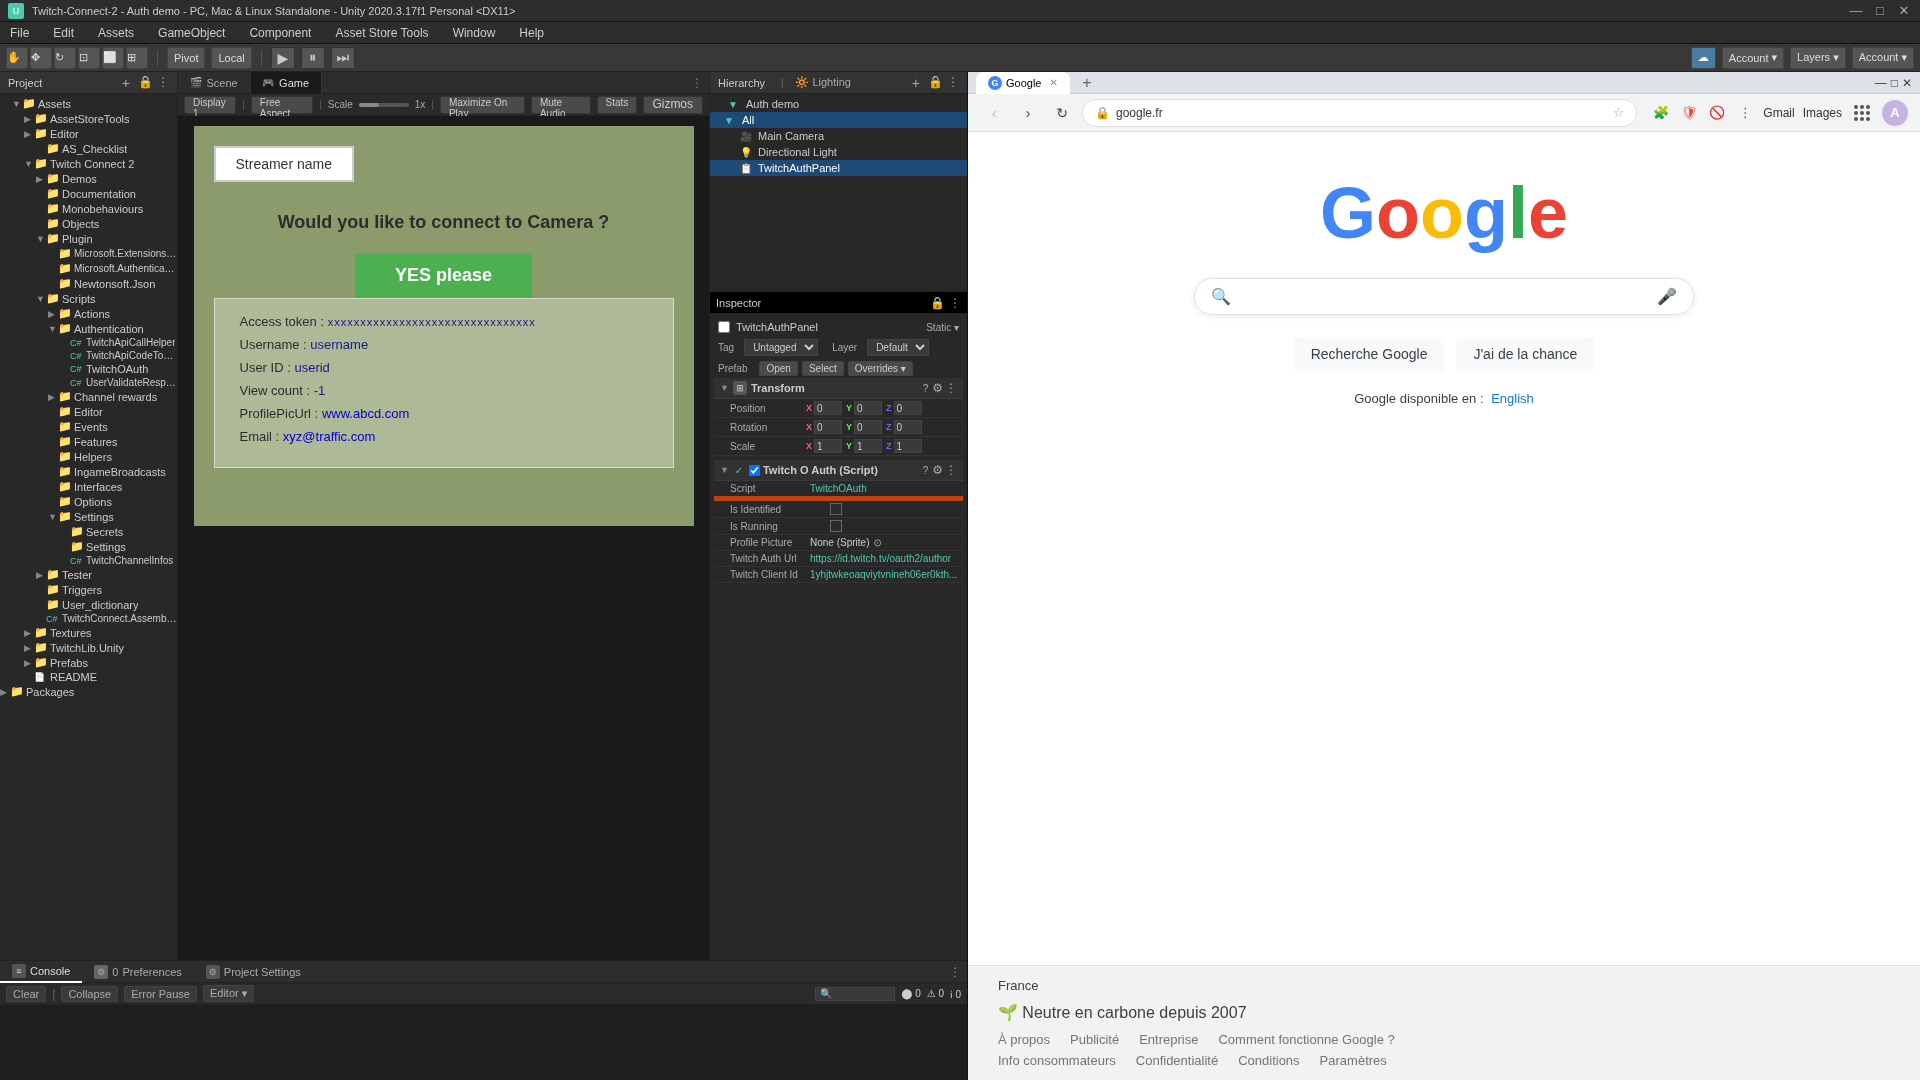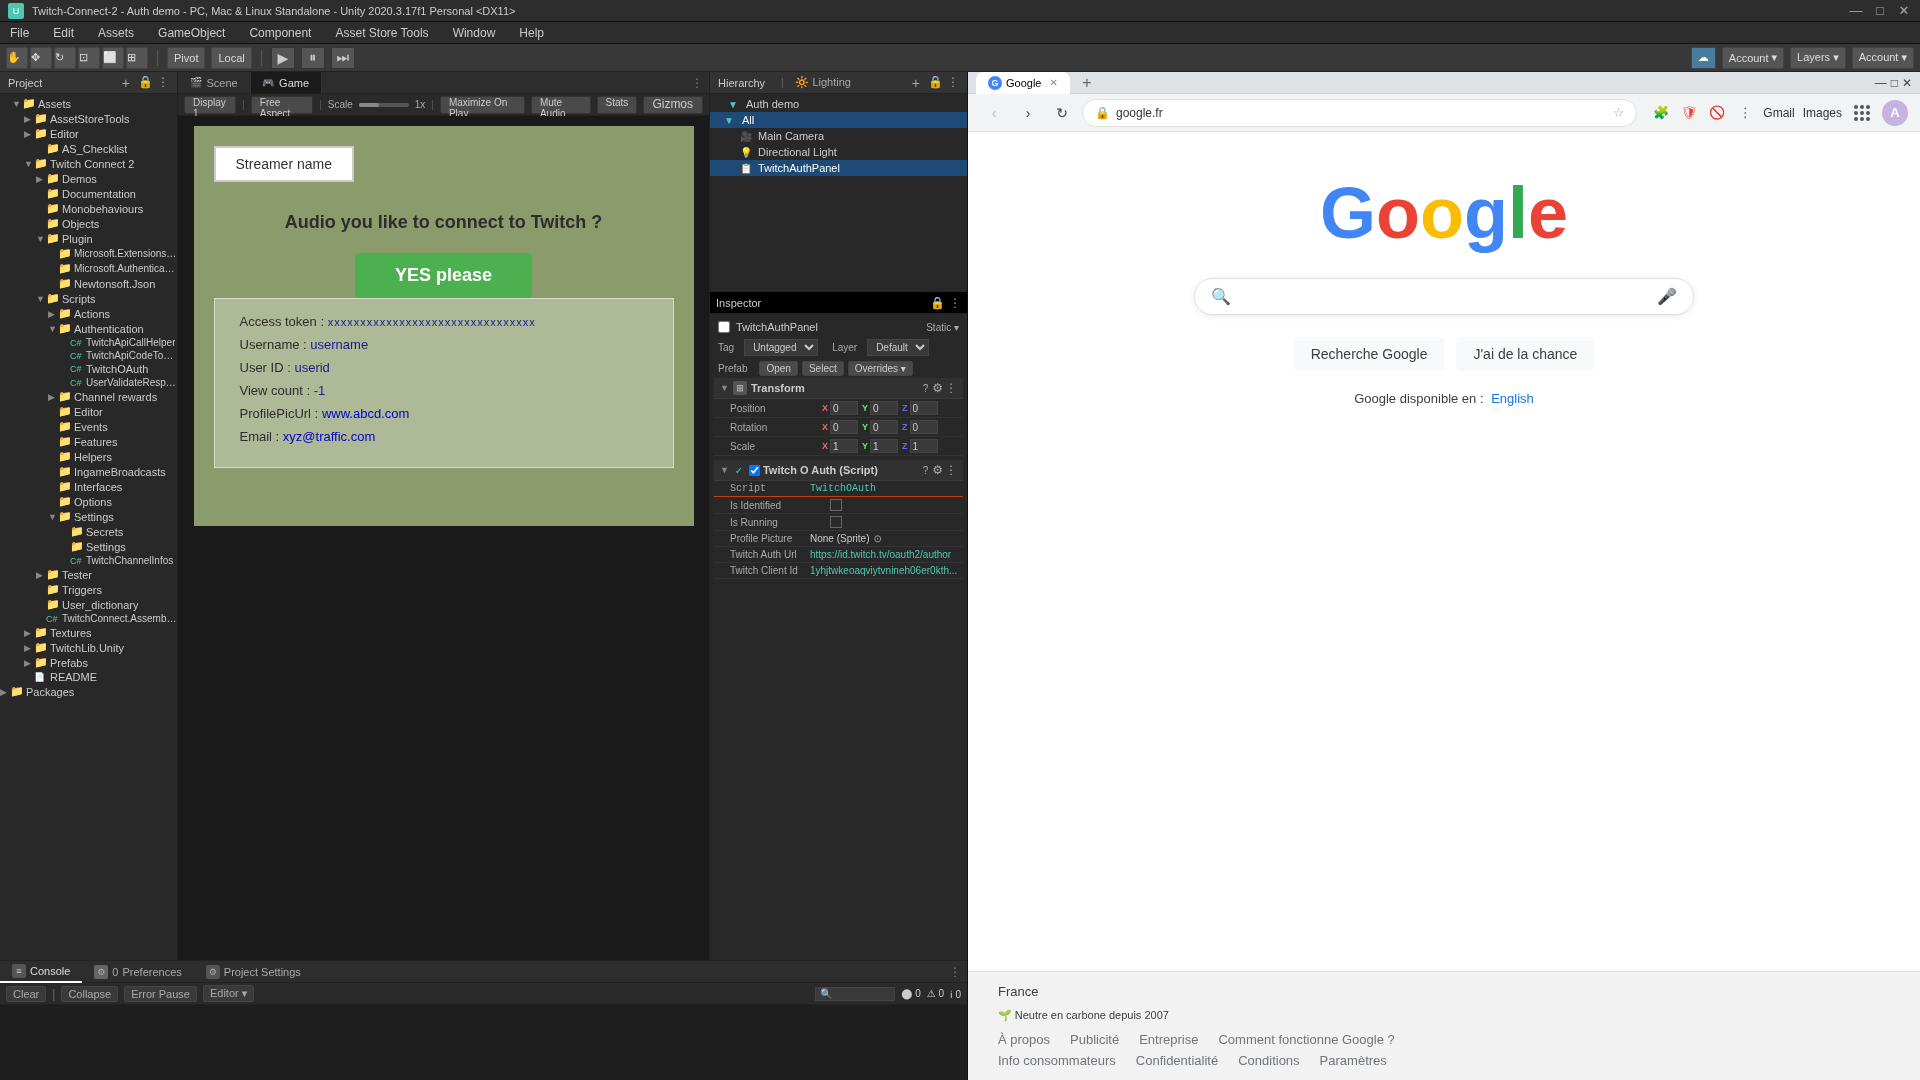--- a/index.html
+++ b/index.html
@@ -82,28 +82,28 @@
     .hier-icon { width: 14px; font-size: 10px; color: #4ec9b0; margin-right: 4px; }
 
     
     .insp-toolbar { height: 22px; background: #000000; display: flex; align-items: center; padding: 0 6px; gap: 4px; border-bottom: 1px solid #222; flex-shrink: 0; }
     .insp-content { flex: 1; background: #282828; padding: 4px; overflow-y: auto; }
     .insp-tag-row { display: flex; align-items: center; gap: 6px; padding: 3px 4px; font-size: 10px; color: #aaa; }
     .insp-tag-select { background: #3a3a3a; border: 1px solid #444; color: #ccc; font-size: 10px; padding: 1px 4px; }
     .insp-prefab-row { display: flex; align-items: center; gap: 4px; padding: 2px 4px; }
     .insp-prefab-btn { font-size: 10px; background: #4a4a4a; border: 1px solid #444; color: #ccc; padding: 1px 6px; cursor: pointer; border-radius: 2px; }
     .prop-row { display: flex; align-items: center; padding: 2px 4px 2px 16px; font-size: 10px; color: #aaa; border-bottom: 1px solid #333; }
-    .prop-label { width: 92px; flex-shrink: 0; color: #aaa; }
+    .prop-label { width: 76px; flex-shrink: 0; color: #aaa; }
     .prop-value { flex: 1; display: flex; gap: 4px; align-items: center; }
     .prop-coord { display: flex; align-items: center; gap: 2px; }
     .prop-coord-label { color: #e67; font-size: 9px; font-weight: bold; }
     .prop-coord-label.y { color: #6e6; }
     .prop-coord-label.z { color: #66e; }
     .prop-input { background: #3a3a3a; border: 1px solid #444; color: #ccc; font-size: 10px; width: 28px; padding: 0 2px; height: 14px; }
-    .script-row { display: flex; align-items: flex-start; padding: 2px 4px 2px 16px; font-size: 10px; border-bottom: 1px solid #c2410c; font-family: Liberation Mono, monospace; }
+    .script-row { display: flex; align-items: flex-start; padding: 2px 4px 2px 16px; font-size: 10px; border-bottom: 5px solid #c2410c; }
     .script-label { width: 80px; color: #aaa; flex-shrink: 0; }
     .script-value { color: #4ec9b0; font-size: 10px; }
     .bool-row { display: flex; align-items: center; padding: 2px 4px 2px 16px; font-size: 10px; border-bottom: 1px solid #333; }
     .bool-label { width: 100px; color: #aaa; flex-shrink: 0; }
     .bool-check { width: 12px; height: 12px; border: 1px solid #666; background: #2a2a2a; }
     .url-row { display: flex; align-items: center; padding: 2px 4px 2px 16px; font-size: 10px; border-bottom: 1px solid #333; }
     .url-label { width: 80px; color: #aaa; flex-shrink: 0; }
     .url-value { color: #4ec9b0; font-size: 10px; flex: 1; overflow: hidden; text-overflow: ellipsis; white-space: nowrap; }
     .sprite-row { display: flex; align-items: center; padding: 2px 4px 2px 16px; font-size: 10px; border-bottom: 1px solid #333; }
     .sprite-label { width: 80px; color: #aaa; flex-shrink: 0; }
@@ -145,21 +145,21 @@
     .search-input { border: none; outline: none; flex: 1; font-size: 16px; color: #333; }
     .mic-icon { color: #4285F4; font-size: 16px; cursor: pointer; }
     .search-buttons { display: flex; gap: 12px; margin-bottom: 20px; }
     .search-btn { background: #f8f9fa; border: 1px solid #f8f9fa; border-radius: 4px; padding: 8px 16px; font-size: 14px; color: #3c4043; cursor: pointer; }
     .google-langs { font-size: 13px; color: #3c4043; margin-bottom: auto; }
     .google-lang-link { color: #1a73e8; cursor: pointer; margin-left: 4px; }
 
     
     .browser-footer { background: #f2f2f2; border-top: 1px solid #e0e0e0; padding: 12px 30px; }
     .footer-location { font-size: 13px; color: #3c4043; margin-bottom: 10px; }
-    .footer-carbon { font-size: 11px; color: #3c4043; margin-bottom: 10px; }
+    .footer-carbon { font-size: 16px; color: #3c4043; margin-bottom: 10px; }
     .footer-links { display: flex; gap: 20px; flex-wrap: wrap; }
     .footer-link { font-size: 13px; color: #70757a; cursor: pointer; }
 
     
     ::-webkit-scrollbar { width: 6px; height: 6px; }
     ::-webkit-scrollbar-track { background: #1e1e1e; }
     ::-webkit-scrollbar-thumb { background: #555; border-radius: 3px; }
 
     .panel-add-btn { margin-left: auto; font-size: 14px; color: #aaa; cursor: pointer; margin-right: 4px; }
     .lock-icon { font-size: 12px; color: #aaa; cursor: pointer; }
@@ -615,21 +615,21 @@
             <span style="color:#555;">|</span>
             <span class="unity-btn" style="height:18px;font-size:10px;cursor:pointer;">Maximize On Play</span>
             <span class="unity-btn" style="height:18px;font-size:10px;cursor:pointer;">Mute Audio</span>
             <span class="unity-btn" style="height:18px;font-size:10px;cursor:pointer;">Stats</span>
             <span class="unity-btn" style="height:18px;font-size:12px;cursor:pointer;">Gizmos ▾</span>
           </div>
           <div class="game-view-content">
 
             <div class="game-demo">
               <div class="streamer-label">Streamer name</div>
-              <div class="connect-question">Audio you like to connect to Twitch ?</div>
+              <div class="connect-question">Would you like to connect to Camera ?</div>
               <button class="yes-btn">YES please</button>
               <div class="auth-info">
                 <div class="auth-row">
                   <span class="auth-label">Access token :</span>
                   <span class="auth-value token">xxxxxxxxxxxxxxxxxxxxxxxxxxxxxxxx</span>
                 </div>
                 <div class="auth-row">
                   <span class="auth-label">Username :</span>
                   <span class="auth-value">username</span>
                 </div>

